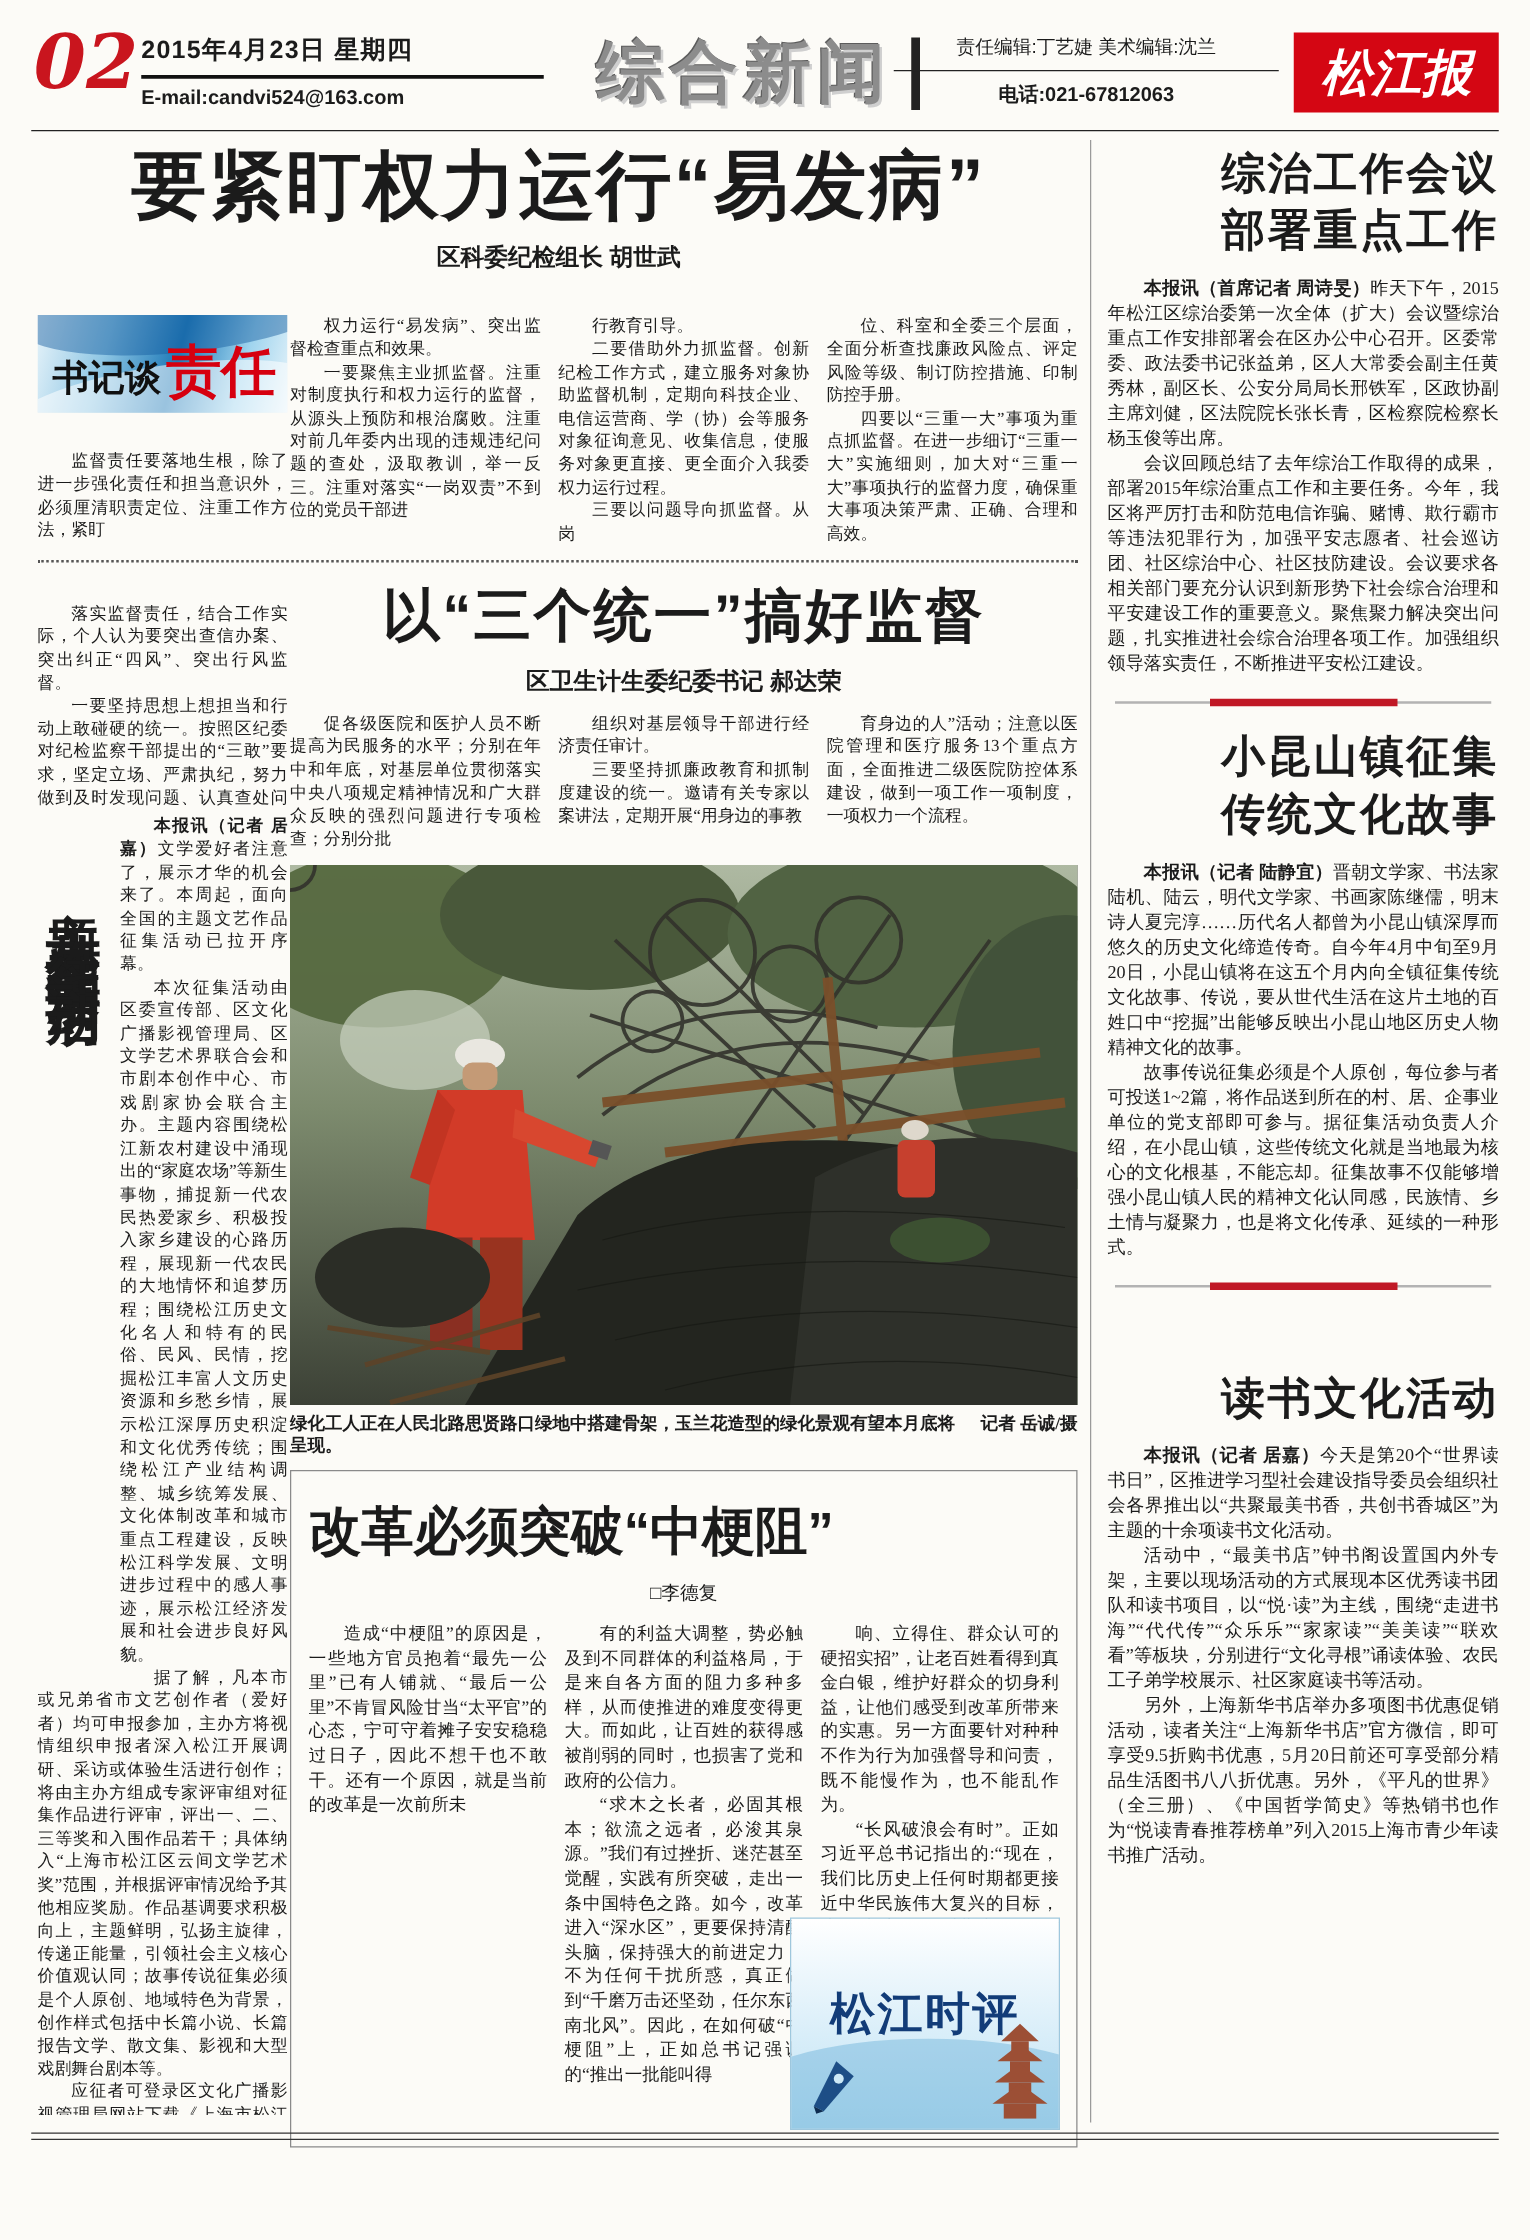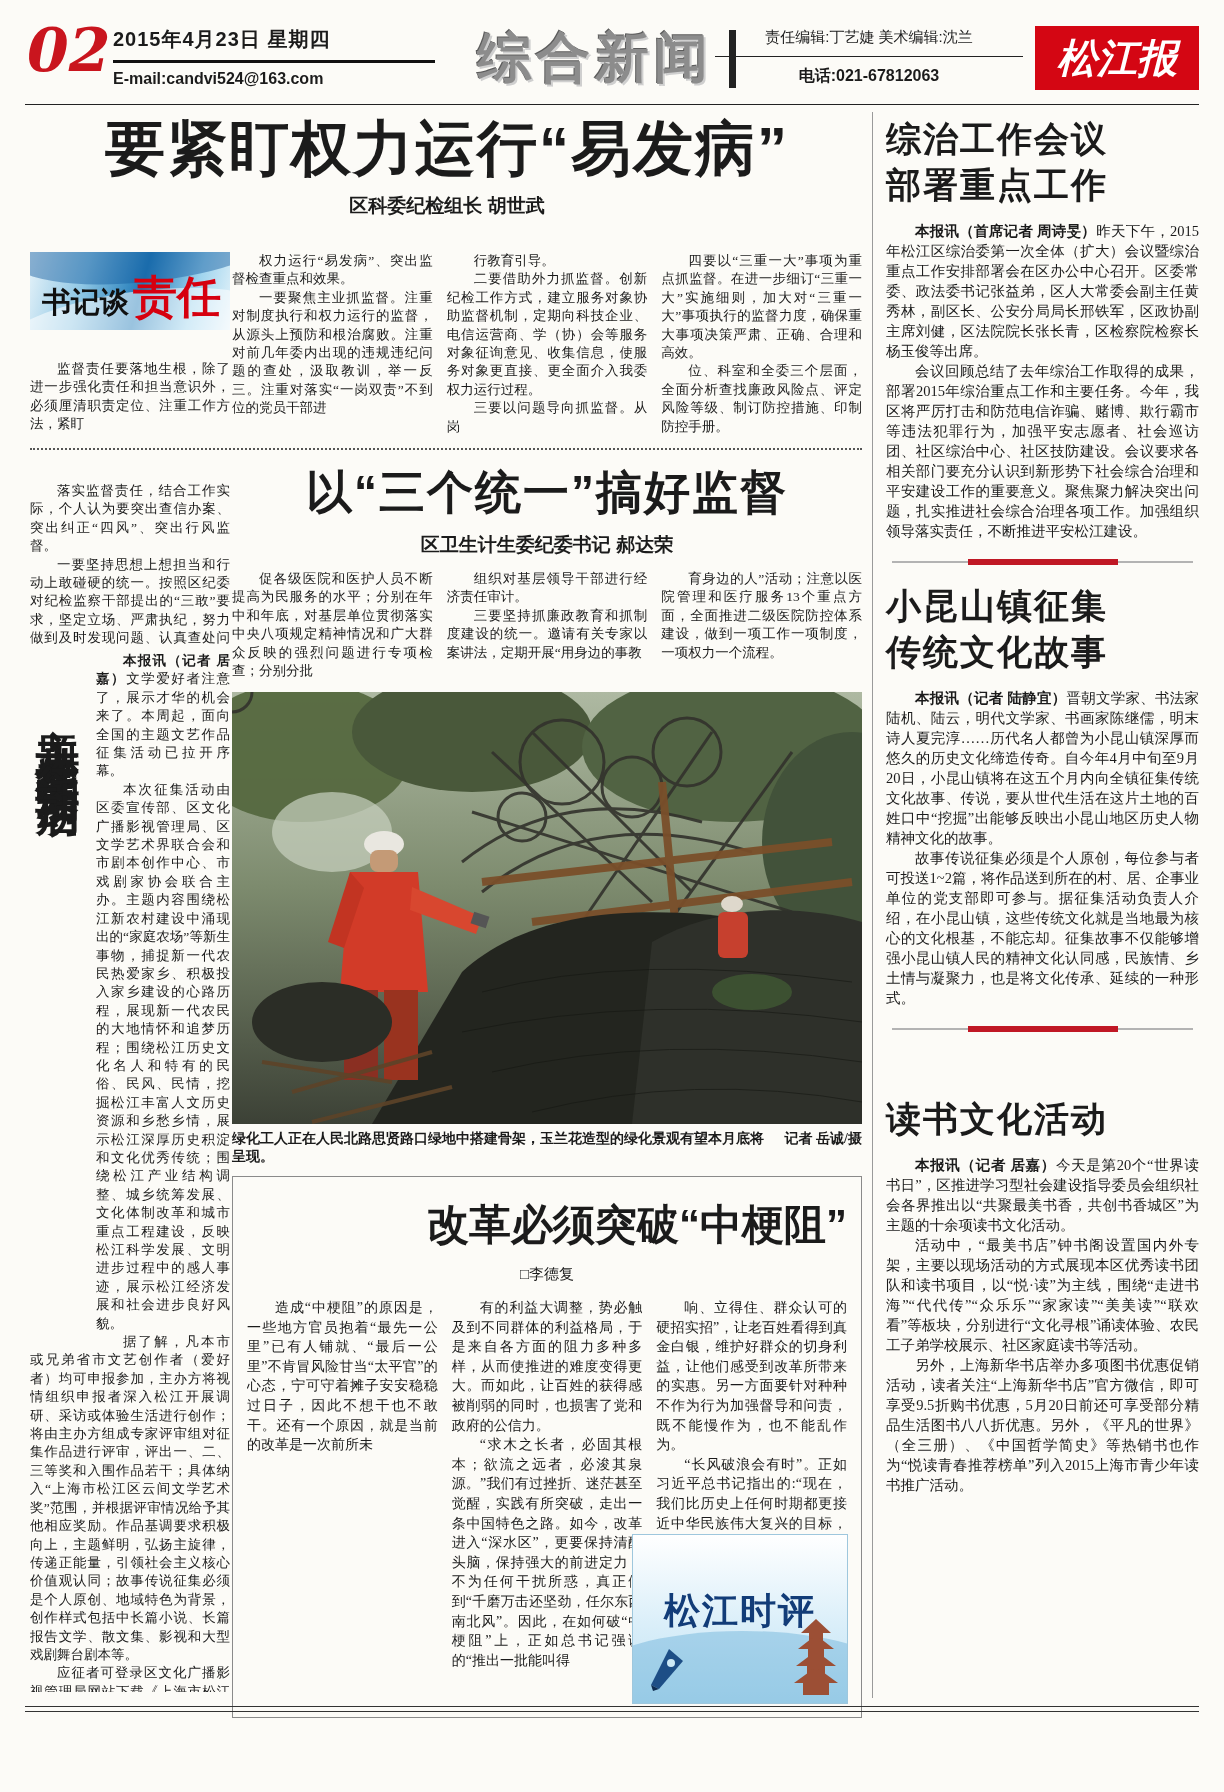--- a/index.html
+++ b/index.html
@@ -64,35 +64,35 @@
   .a2head{margin-top:24px;text-align:center;}
   .a2title{font-family:"Liberation Sans","DejaVu Sans",sans-serif;font-weight:900;font-size:46px;letter-spacing:2px;}
   .a2by{margin-top:8px;font-family:"Liberation Sans",sans-serif;font-weight:700;font-size:19px;}
   .a2cols{height:114px;margin-top:12px;}
   .photo{margin-top:8px;width:630px;height:432px;position:relative;background:#55604d;overflow:hidden;}
   .photo svg{display:block;}
   .capline{display:flex;justify-content:space-between;margin-top:6px;font-size:14px;font-weight:700;}
   .credit{white-space:nowrap;margin-left:14px;font-weight:700;}
   
   .a3box{margin-top:10px;border:1px solid #8a8a8a;height:542px;padding:12px 14px;position:relative;box-sizing:border-box;}
-  .a3title{text-align:right;font-family:"Liberation Sans","DejaVu Sans",sans-serif;font-weight:900;font-size:42px;margin-top:8px;}
+  .a3title{text-align:left;font-family:"Liberation Sans","DejaVu Sans",sans-serif;font-weight:900;font-size:42px;margin-top:8px;}
   .a3by{text-align:center;font-size:15px;margin:12px 0 14px;}
   .a3cols{height:418px;}
   .a3cols p.t{font-size:14px;line-height:19.6px;}
   .sjsp{position:absolute;right:13px;bottom:13px;width:214px;height:168px;border:1px solid #9ec7dd;
         background:linear-gradient(180deg,#ffffff 0%,#d9eef9 55%,#bfe2f3 100%);overflow:hidden;}
   .sjsp::before{content:"";position:absolute;left:-40px;top:96px;width:300px;height:90px;border-radius:50%;
         background:rgba(88,165,211,.38);}
   .sjsp-label{position:absolute;left:50%;top:52px;transform:translateX(-50%);white-space:nowrap;
         font-family:"DejaVu Serif",serif;font-weight:900;font-size:36px;color:#123c78;letter-spacing:2px;}
   .pen{position:absolute;left:10px;bottom:10px;}
   .pagoda{position:absolute;right:8px;bottom:8px;}
   
   .sidebar{position:absolute;left:886px;top:116px;width:313px;}
-  .sb-title{text-align:left;font-family:"DejaVu Serif",serif;font-weight:900;font-size:35px;
+  .sb-title{text-align:right;font-family:"DejaVu Serif",serif;font-weight:900;font-size:35px;
             line-height:1.3;letter-spacing:2px;margin-bottom:14px;}
   .sidebar p.t{font-size:14.5px;line-height:20px;}
   .sep{position:relative;height:2px;margin:20px 6px;background:#b3b3b3;}
   .sep::after{content:"";position:absolute;left:50%;top:-2px;transform:translateX(-50%);
               width:150px;height:6px;background:#c01825;}
   b.lead{font-weight:700;}
 </style>
 </head>
 <body>
 
@@ -156,22 +156,22 @@
       <div class="c">
         <p class="t">权力运行“易发病”、突出监督检查重点和效果。</p>
         <p class="t">一要聚焦主业抓监督。注重对制度执行和权力运行的监督，从源头上预防和根治腐败。注重对前几年委内出现的违规违纪问题的查处，汲取教训，举一反三。注重对落实“一岗双责”不到位的党员干部进</p>
       </div>
       <div class="c">
         <p class="t">行教育引导。</p>
         <p class="t">二要借助外力抓监督。创新纪检工作方式，建立服务对象协助监督机制，定期向科技企业、电信运营商、学（协）会等服务对象征询意见、收集信息，使服务对象更直接、更全面介入我委权力运行过程。</p>
         <p class="t">三要以问题导向抓监督。从岗</p>
       </div>
       <div class="c">
+        <p class="t">位、科室和全委三个层面，全面分析查找廉政风险点、评定风险等级、制订防控措施、印制防控手册。</p>
         <p class="t">四要以“三重一大”事项为重点抓监督。在进一步细订“三重一大”实施细则，加大对“三重一大”事项执行的监督力度，确保重大事项决策严肃、正确、合理和高效。</p>
-        <p class="t">位、科室和全委三个层面，全面分析查找廉政风险点、评定风险等级、制订防控措施、印制防控手册。</p>
       </div>
     </div>
 
     <div class="a2head">
       <div class="a2title">以“三个统一”搞好监督</div>
       <div class="a2by">区卫生计生委纪委书记  郝达荣</div>
     </div>
     <div class="cols a2cols small">
       <div class="c">
         <p class="t">促各级医院和医护人员不断提高为民服务的水平；分别在年中和年底，对基层单位贯彻落实中央八项规定精神情况和广大群众反映的强烈问题进行专项检查；分别分批</p>

